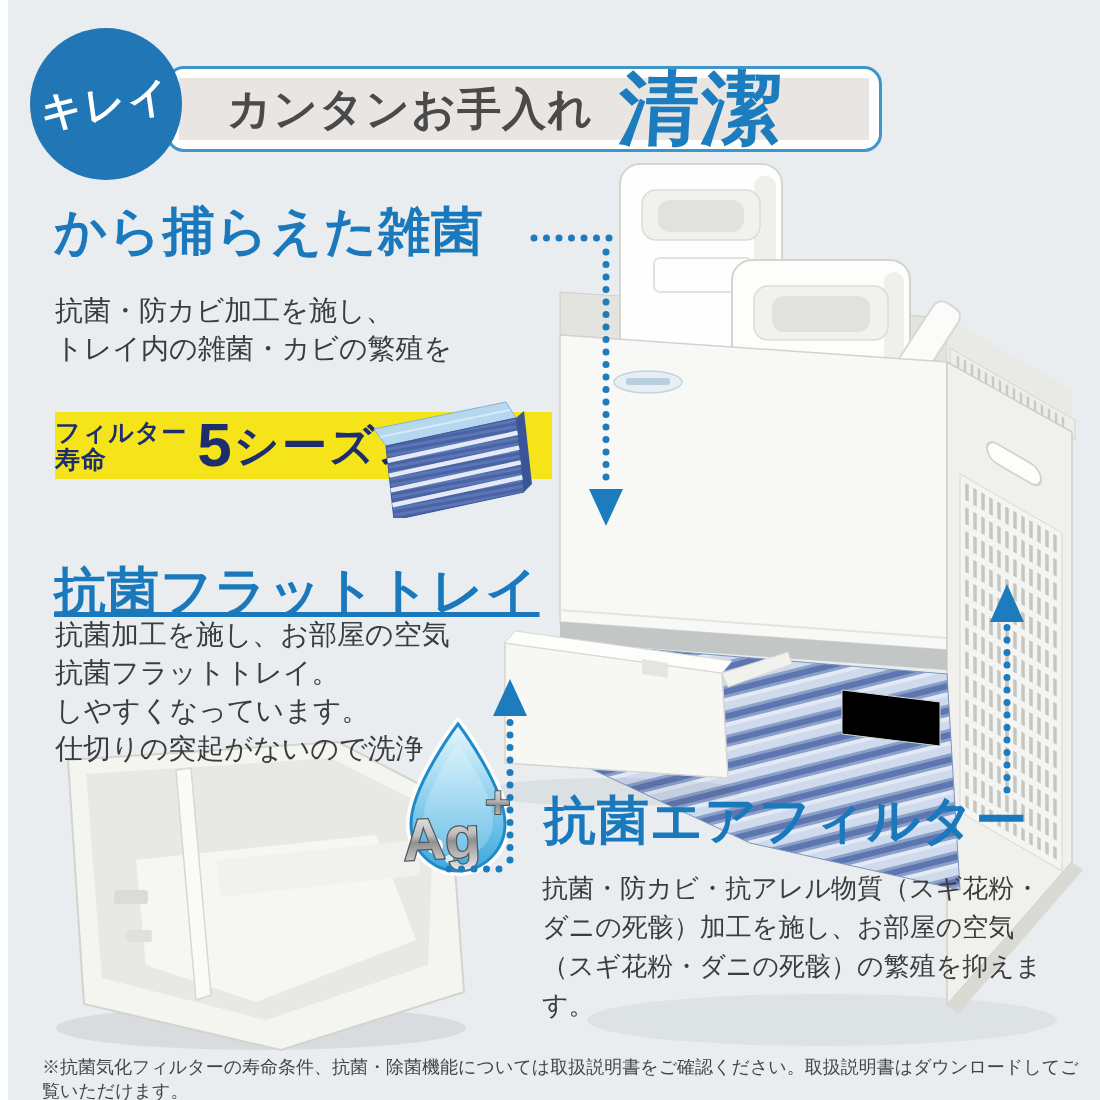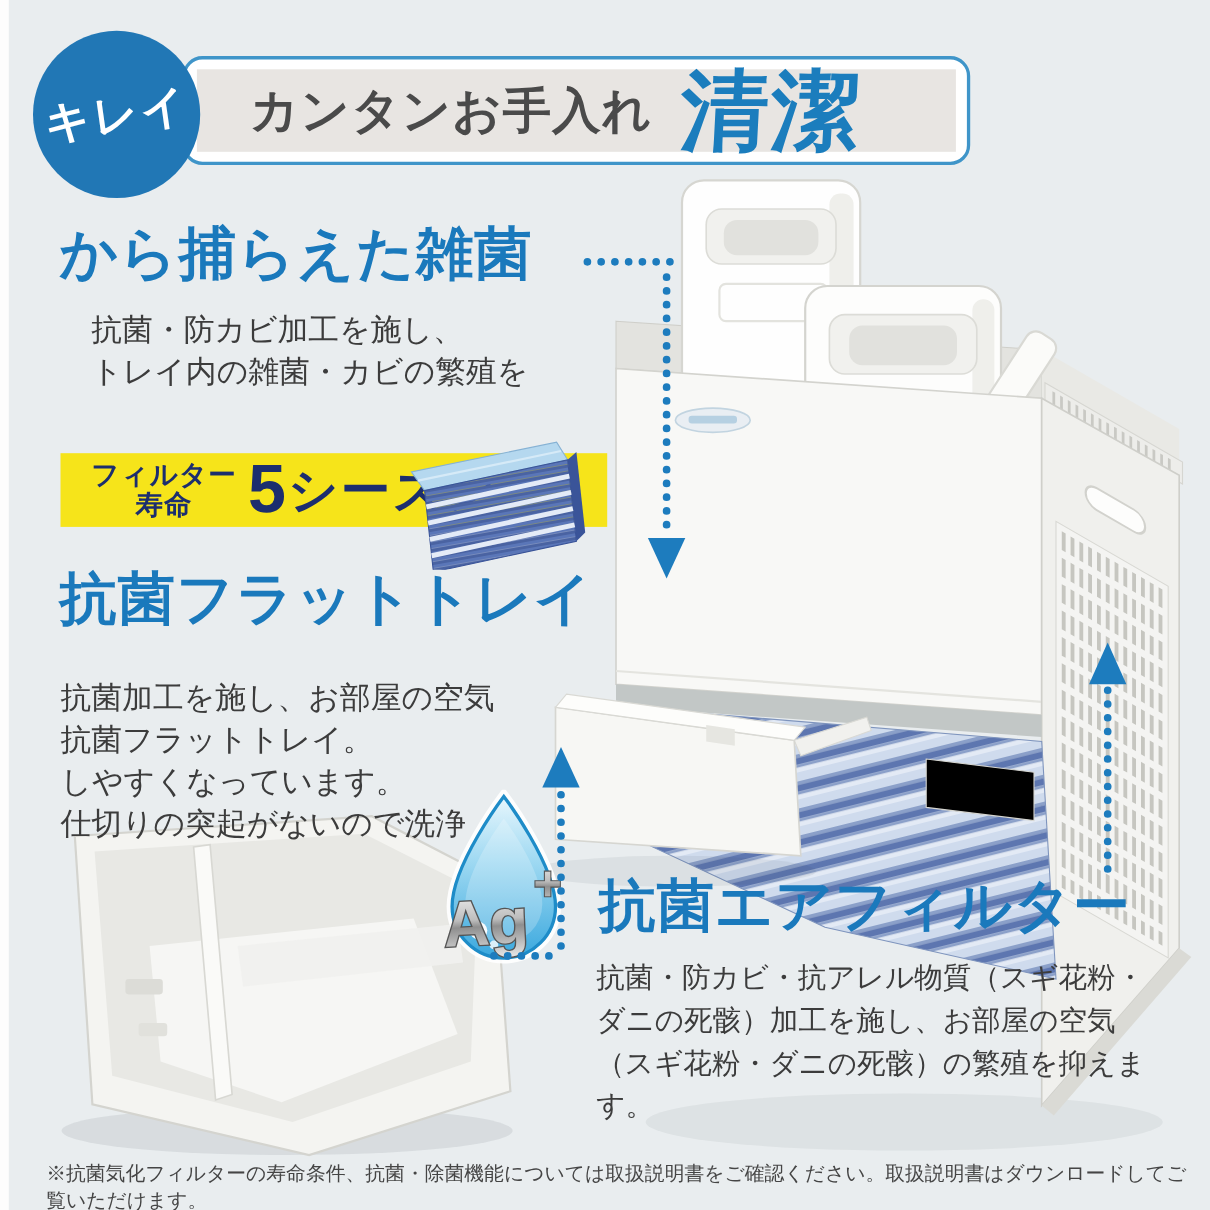--- a/index.html
+++ b/index.html
@@ -6,39 +6,39 @@
   #stage{position:relative;width:1100px;height:1100px;background:#e9edef;overflow:hidden;
          font-family:"Liberation Sans",sans-serif;}
   #stage::before{content:"";position:absolute;left:0;top:0;width:8px;height:100%;background:#fdfdfd;}
   .abs{position:absolute;}
 
   
   .circle-badge{left:30px;top:28px;width:152px;height:152px;border-radius:50%;
     background:#2177b5;display:flex;align-items:center;justify-content:center;z-index:30;}
   .circle-badge span{color:#fff;font-size:41px;font-weight:bold;letter-spacing:2px;
     transform:rotate(-8deg);display:inline-block;}
-  .banner{left:166px;top:51px;width:716px;height:99px;background:#ffffff;
+  .banner{left:166px;top:66px;width:716px;height:86px;background:#ffffff;
     border:3px solid #3f95c9;border-radius:18px;box-sizing:border-box;z-index:20;}
   .banner-band{position:absolute;left:10px;right:10px;top:9px;bottom:9px;background:#e8e5e2;
     display:flex;align-items:center;}
   .banner-title{font-size:44px;font-weight:bold;color:#4a4a4a;margin-left:48px;letter-spacing:1px;}
   .banner-highlight{font-size:80px;font-weight:bold;color:#1b7dbd;margin-left:26px;line-height:1;
     transform:skewX(-3deg);letter-spacing:2px;}
 
   
   .h-blue{font-size:52px;font-weight:bold;color:#1a79bc;letter-spacing:1px;line-height:1.15;z-index:40;}
   .body-text{font-size:28px;color:#3c3c3c;line-height:38px;z-index:40;}
   .body-text span{display:block;}
   .body-text.small{font-size:26px;line-height:39px;}
 
   
   .life-badge{left:55px;top:412px;width:497px;height:67px;background:#f6e41a;
     display:flex;align-items:center;z-index:25;}
-  .life-label{display:flex;flex-direction:column;align-items:center;color:#1c2e6e;
-    font-weight:bold;font-size:25px;line-height:1.08;margin-left:28px;letter-spacing:1px;}
+  .life-label{display:flex;flex-direction:column;align-items:flex-start;color:#1c2e6e;
+    font-weight:bold;font-size:25px;line-height:1.08;margin-left:0;letter-spacing:1px;}
   .life-number{color:#1c2e6e;font-weight:bold;font-size:62px;line-height:1;margin:0 2px 0 10px;
     position:relative;top:-1px;}
   .life-unit{color:#1c2e6e;font-weight:bold;font-size:45px;letter-spacing:2px;line-height:1;}
 
   .footnote{left:42px;top:1055px;width:1040px;font-size:18px;color:#454545;z-index:45;letter-spacing:0;}
 
   svg{display:block;}
   .dots{stroke:#1d7cbe;stroke-width:7;stroke-linecap:round;stroke-dasharray:0 12.5;fill:none;}
   .arrowhead{fill:#1d7cbe;}
 </style>
@@ -146,21 +146,21 @@
     <div class="banner-band">
       <span class="banner-title">カンタンお手入れ</span>
       <span class="banner-highlight">清潔</span>
     </div>
   </div>
   <div class="abs circle-badge">
     <span>キレイ</span>
   </div>
 
   <div class="abs h-blue" style="left:54px;top:202px;">から捕らえた雑菌</div>
-  <div class="abs body-text" style="left:55px;top:281px;margin-left:28px;">
+  <div class="abs body-text" style="left:55px;top:292px;">
     <span>抗菌・防カビ加工を施し、</span>
     <span>トレイ内の雑菌・カビの繁殖を</span>
   </div>
 
   <div class="abs life-badge">
     <div class="life-label">
       <span>フィルター</span>
       <span>寿命</span>
     </div>
     <span class="life-number">5</span>
@@ -179,21 +179,21 @@
     <polygon points="146,22 154,96 162,88 154,15" fill="#3a5499"></polygon>
     <polygon points="16,50 146,22 154,96 24,124" fill="url(#fstripe)" stroke="#3a5499" stroke-width="1"></polygon>
     <g stroke="#e4ebf7" stroke-width="4.5">
       <line x1="17.6" y1="64.8" x2="147.6" y2="36.8"></line>
       <line x1="19.2" y1="79.6" x2="149.2" y2="51.6"></line>
       <line x1="20.8" y1="94.4" x2="150.8" y2="66.4"></line>
       <line x1="22.4" y1="109.2" x2="152.4" y2="81.2"></line>
     </g>
   </svg>
 
-  <div class="abs h-blue" style="left:54px;top:516px;">抗菌フラットトレイ</div>
+  <div class="abs h-blue" style="left:54px;top:562px;text-decoration:underline;">抗菌フラットトレイ</div>
   <div class="abs body-text" style="left:55px;top:616px;">
     <span>抗菌加工を施し、お部屋の空気</span>
     <span>抗菌フラットトレイ。</span>
     <span>しやすくなっています。</span>
     <span>仕切りの突起がないので洗浄</span>
   </div>
 
   <svg class="abs" style="left:26px;top:740px;z-index:15;" width="462" height="318" viewBox="0 0 462 318">
     <ellipse cx="235" cy="288" rx="205" ry="22" fill="rgba(70,80,90,0.10)"></ellipse>
     <polygon points="42,20 312,2 424,60 438,252 255,310 58,264" fill="#f4f4f1" stroke="#d4d4cf" stroke-width="2"></polygon>
@@ -221,21 +221,21 @@
     </defs>
     <path d="M65 6 C65 6 18 68 18 106 a47 47 0 0 0 94 0 C112 68 65 6 65 6 Z" fill="none" stroke="#ffffff" stroke-width="10" opacity="0.9"></path>
     <path d="M65 6 C65 6 18 68 18 106 a47 47 0 0 0 94 0 C112 68 65 6 65 6 Z" fill="url(#dropg)" stroke="#1e8cc8" stroke-width="3"></path>
     <path d="M65 26 C65 26 30 72 30 104 a35 35 0 0 0 70 0 C100 72 65 26 65 26 Z" fill="#ffffff" opacity="0.22"></path>
     <circle cx="42" cy="128" r="8" fill="#ffffff" opacity="0.95"></circle>
     <circle cx="56" cy="141" r="4" fill="#ffffff" opacity="0.8"></circle>
     <text x="92" y="100" font-size="44" font-weight="bold" fill="url(#silver)" stroke="#555555" stroke-width="2" style="paint-order:stroke">+</text>
     <text x="10" y="140" font-size="58" font-weight="bold" fill="url(#silver)" stroke="#555555" stroke-width="2.5" style="paint-order:stroke" transform="rotate(-3 60 120)">Ag</text>
   </svg>
 
-  <div class="abs h-blue" style="left:544px;top:795px;">抗菌エアフィルター</div>
+  <div class="abs h-blue" style="left:544px;top:795px;font-family:Liberation Mono, monospace;">抗菌エアフィルター</div>
   <div class="abs body-text small" style="left:542px;top:869px;width:545px;">
     <span>抗菌・防カビ・抗アレル物質（スギ花粉・</span>
     <span>ダニの死骸）加工を施し、お部屋の空気</span>
     <span>（スギ花粉・ダニの死骸）の繁殖を抑えます。</span>
   </div>
 
   <div class="abs footnote">※抗菌気化フィルターの寿命条件、抗菌・除菌機能については取扱説明書をご確認ください。取扱説明書はダウンロードしてご覧いただけます。</div>
 
   <svg class="abs" style="left:0;top:0;z-index:60;pointer-events:none;" width="1100" height="1100" viewBox="0 0 1100 1100">
     <g>

